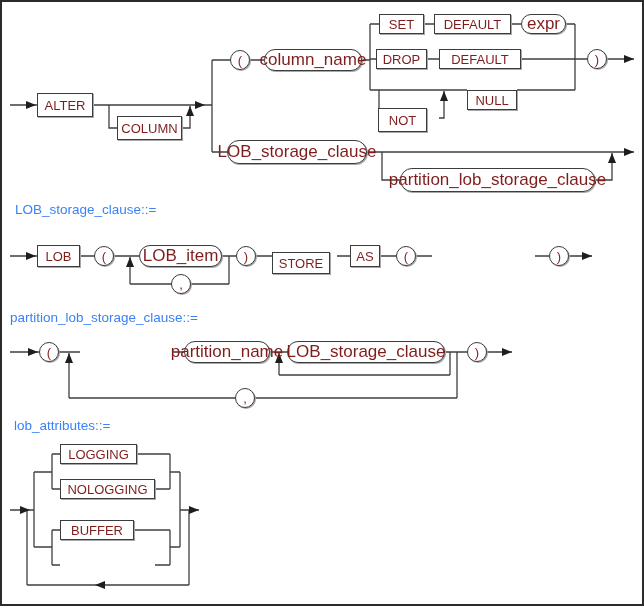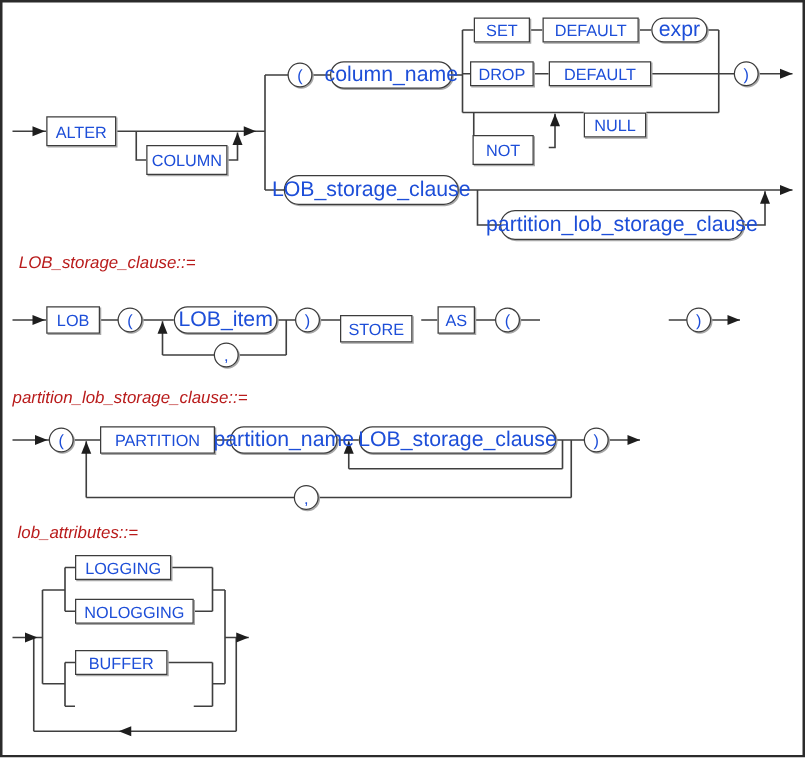--- a/index.html
+++ b/index.html
@@ -4,28 +4,28 @@
 <style>
   html,body{margin:0;padding:0;background:#ffffff;}
   .canvas{
     position:relative;width:644px;height:606px;box-sizing:border-box;
     border:2px solid #2b2b2b;background:#ffffff;overflow:hidden;
     font-family:"Liberation Sans",sans-serif;
   }
   svg.wires{position:absolute;left:0;top:0;z-index:1;}
   .node{
     position:absolute;z-index:2;display:flex;align-items:center;justify-content:center;
-    background:#ffffff;border:1px solid #3c3c3c;color:#1d4ed8;box-sizing:border-box;
+    background:#ffffff;border:1px solid #3c3c3c;color:#7f1d1d;box-sizing:border-box;
     white-space:nowrap;box-shadow:1px 1px 0 #a8a8a8;
   }
   .kw{font-size:13px;}
   .var{font-size:17px;border-radius:13px;}
   .punc{width:20px;height:20px;border-radius:50%;font-size:13px;}
   .sec-label{
-    position:absolute;z-index:2;font-style:italic;font-size:13.5px;color:#b91c1c;white-space:nowrap;
+    position:absolute;z-index:2;font-size:13.5px;color:#3b82f6;white-space:nowrap;
   }
 </style>
 </head>
 <body>
 
 <div class="canvas">
 
   <svg class="wires" width="644" height="606" viewBox="0 0 644 606">
     <path d="M8 103H35 M91 103H210 M107 103V126H115 M180 126H188V104 M210 58V150 M210 58H262 M360 58H368 M368 22V88 M368 22H377 M422 22H432 M509 22H519 M564 22H573 M573 22V88 M368 57H374 M425 57H437 M519 57H632 M368 88H465 M377 88V116H388 M437 116H442V89 M515 88H573 M210 150H632 M380 150V178H398 M593 178H610V151" fill="none" stroke="#3f3f3f" stroke-width="1.3"></path>
     <path d="M8 254H35 M78 254H137 M220 254H270 M227 254V282 M128 282H227 M128 282V255 M335 254H348 M378 254H430 M533 254H590" fill="none" stroke="#3f3f3f" stroke-width="1.3"></path>
@@ -73,21 +73,20 @@
   <div class="node var" style="left:137px;top:243px;width:83px;height:22px">LOB_item</div>
   <div class="node punc" style="left:169px;top:272px">,</div>
   <div class="node punc" style="left:234px;top:244px">)</div>
   <div class="node kw" style="left:270px;top:250px;width:58px;height:22px">STORE</div>
   <div class="node kw" style="left:348px;top:243px;width:30px;height:22px">AS</div>
   <div class="node punc" style="left:394px;top:244px">(</div>
   <div class="node punc" style="left:547px;top:244px">)</div>
 
   <div class="sec-label" style="left:8px;top:308px">partition_lob_storage_clause::=</div>
   <div class="node punc" style="left:37px;top:340px">(</div>
-  <div class="node kw" style="left:78px;top:339px;width:92px;height:22px">PARTITION</div>
   <div class="node var" style="left:182px;top:339px;width:86px;height:22px">partition_name</div>
   <div class="node var" style="left:285px;top:339px;width:158px;height:22px">LOB_storage_clause</div>
   <div class="node punc" style="left:465px;top:340px">)</div>
   <div class="node punc" style="left:233px;top:386px">,</div>
 
   <div class="sec-label" style="left:12px;top:416px">lob_attributes::=</div>
   <div class="node kw" style="left:58px;top:442px;width:77px;height:20px">LOGGING</div>
   <div class="node kw" style="left:58px;top:477px;width:95px;height:20px">NOLOGGING</div>
   <div class="node kw" style="left:58px;top:518px;width:74px;height:20px">BUFFER</div>
 

